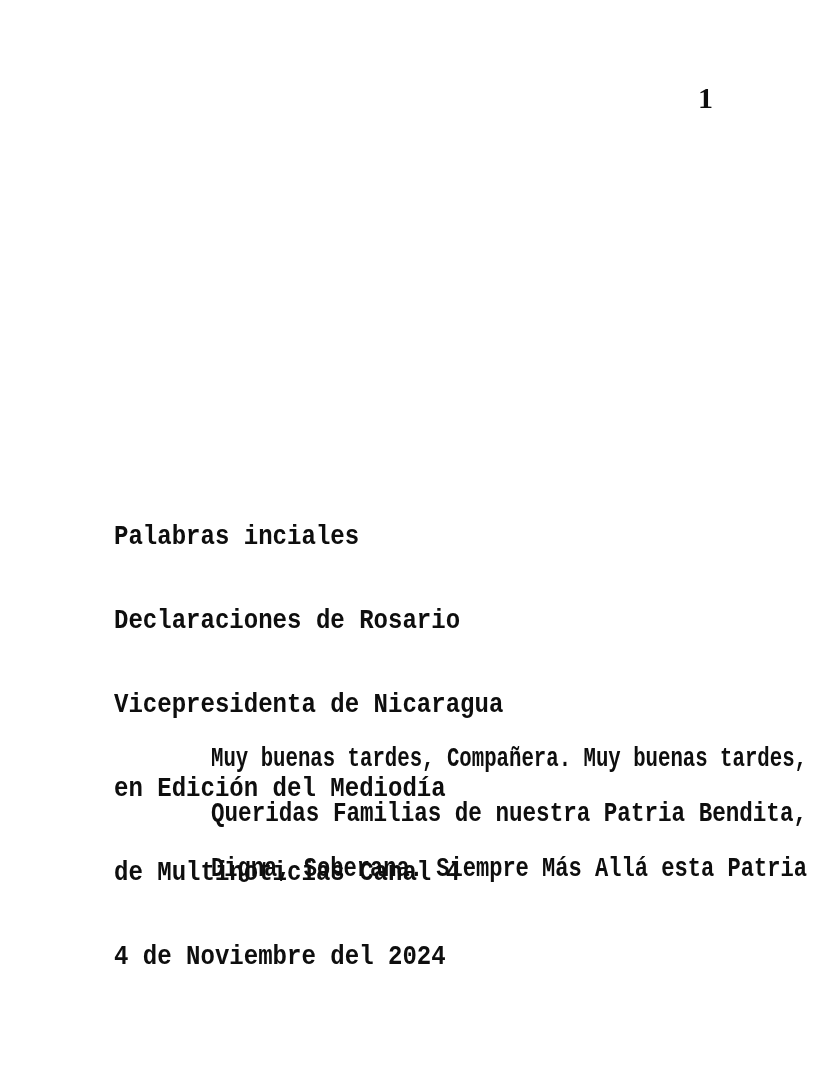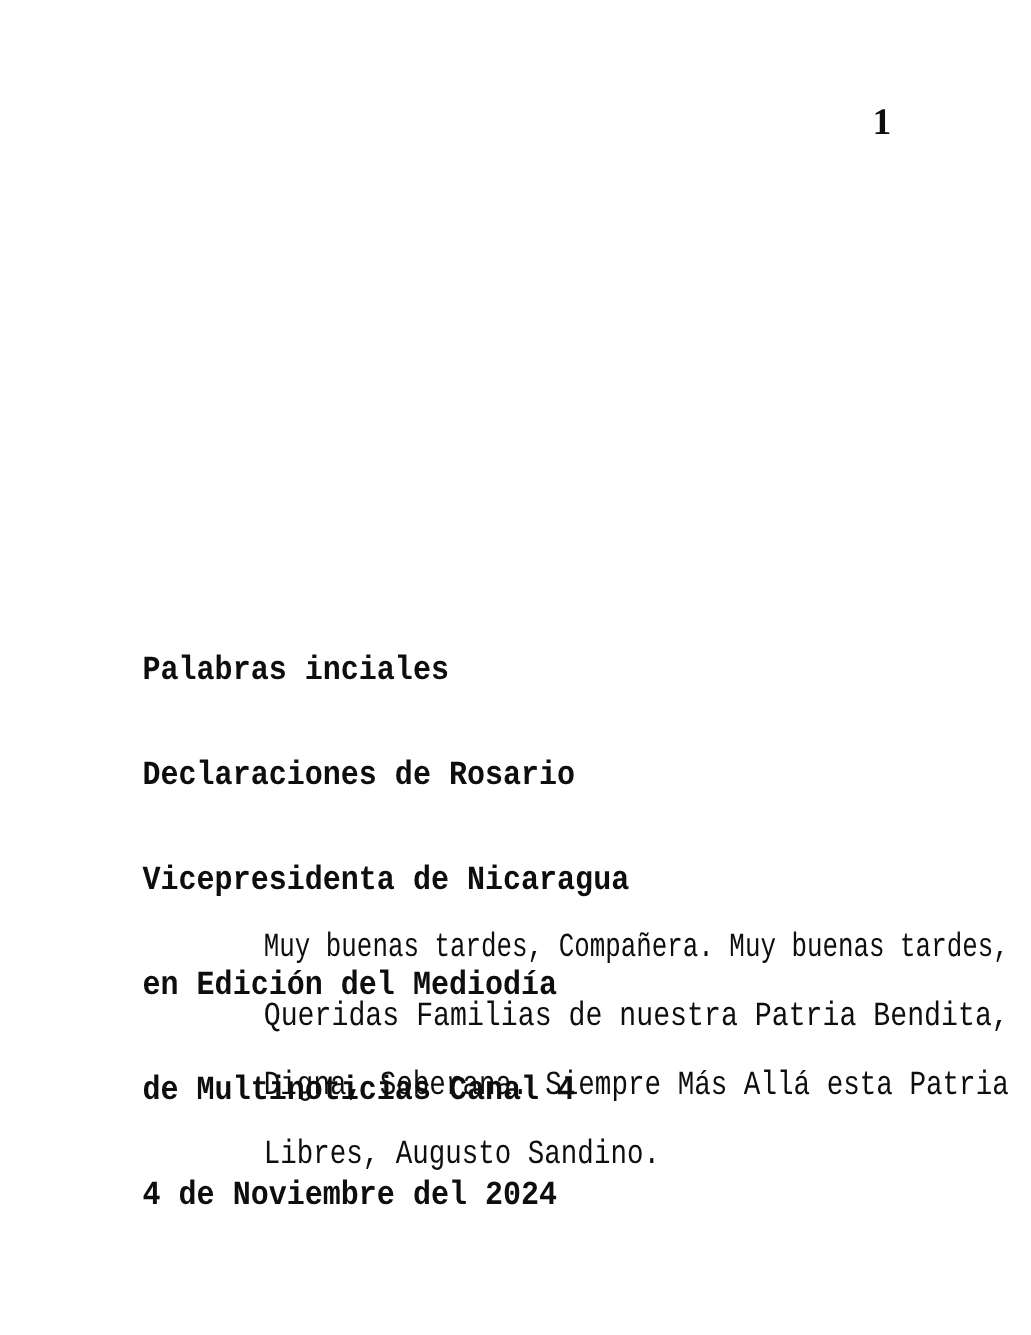--- a/index.html
+++ b/index.html
@@ -38,21 +38,21 @@
     transform-origin: 0 0;
   }
   .title-line {
     height: 28px;
   }
   .body-block {
     position: absolute;
     top: 677px;
     left: 114px;
     width: 596px;
-    font-weight: 400;
+    font-weight: 700;
     font-size: 27px;
   }
   .para-line {
     height: 55px;
     line-height: 55px;
     white-space: pre;
   }
   .line-text {
     display: inline-block;
     white-space: pre;
@@ -81,18 +81,15 @@
   <div class="body-block">
     <div class="para-line">
       <span class="line-text" style="transform: scaleX(0.766328);">Muy buenas tardes, Compañera. Muy buenas tardes,</span>
     </div>
     <div class="para-line">
       <span class="line-text" style="transform: scaleX(0.835996);">Queridas Familias de nuestra Patria Bendita,</span>
     </div>
     <div class="para-line">
       <span class="line-text" style="transform: scaleX(0.817418);">Digna, Soberana. Siempre Más Allá esta Patria</span>
     </div>
-    <div class="para-line">
-      <span class="line-text fit-natural">Libres, Augusto Sandino.</span>
-    </div>
   </div>
 
 </div>
 
 </body></html>

